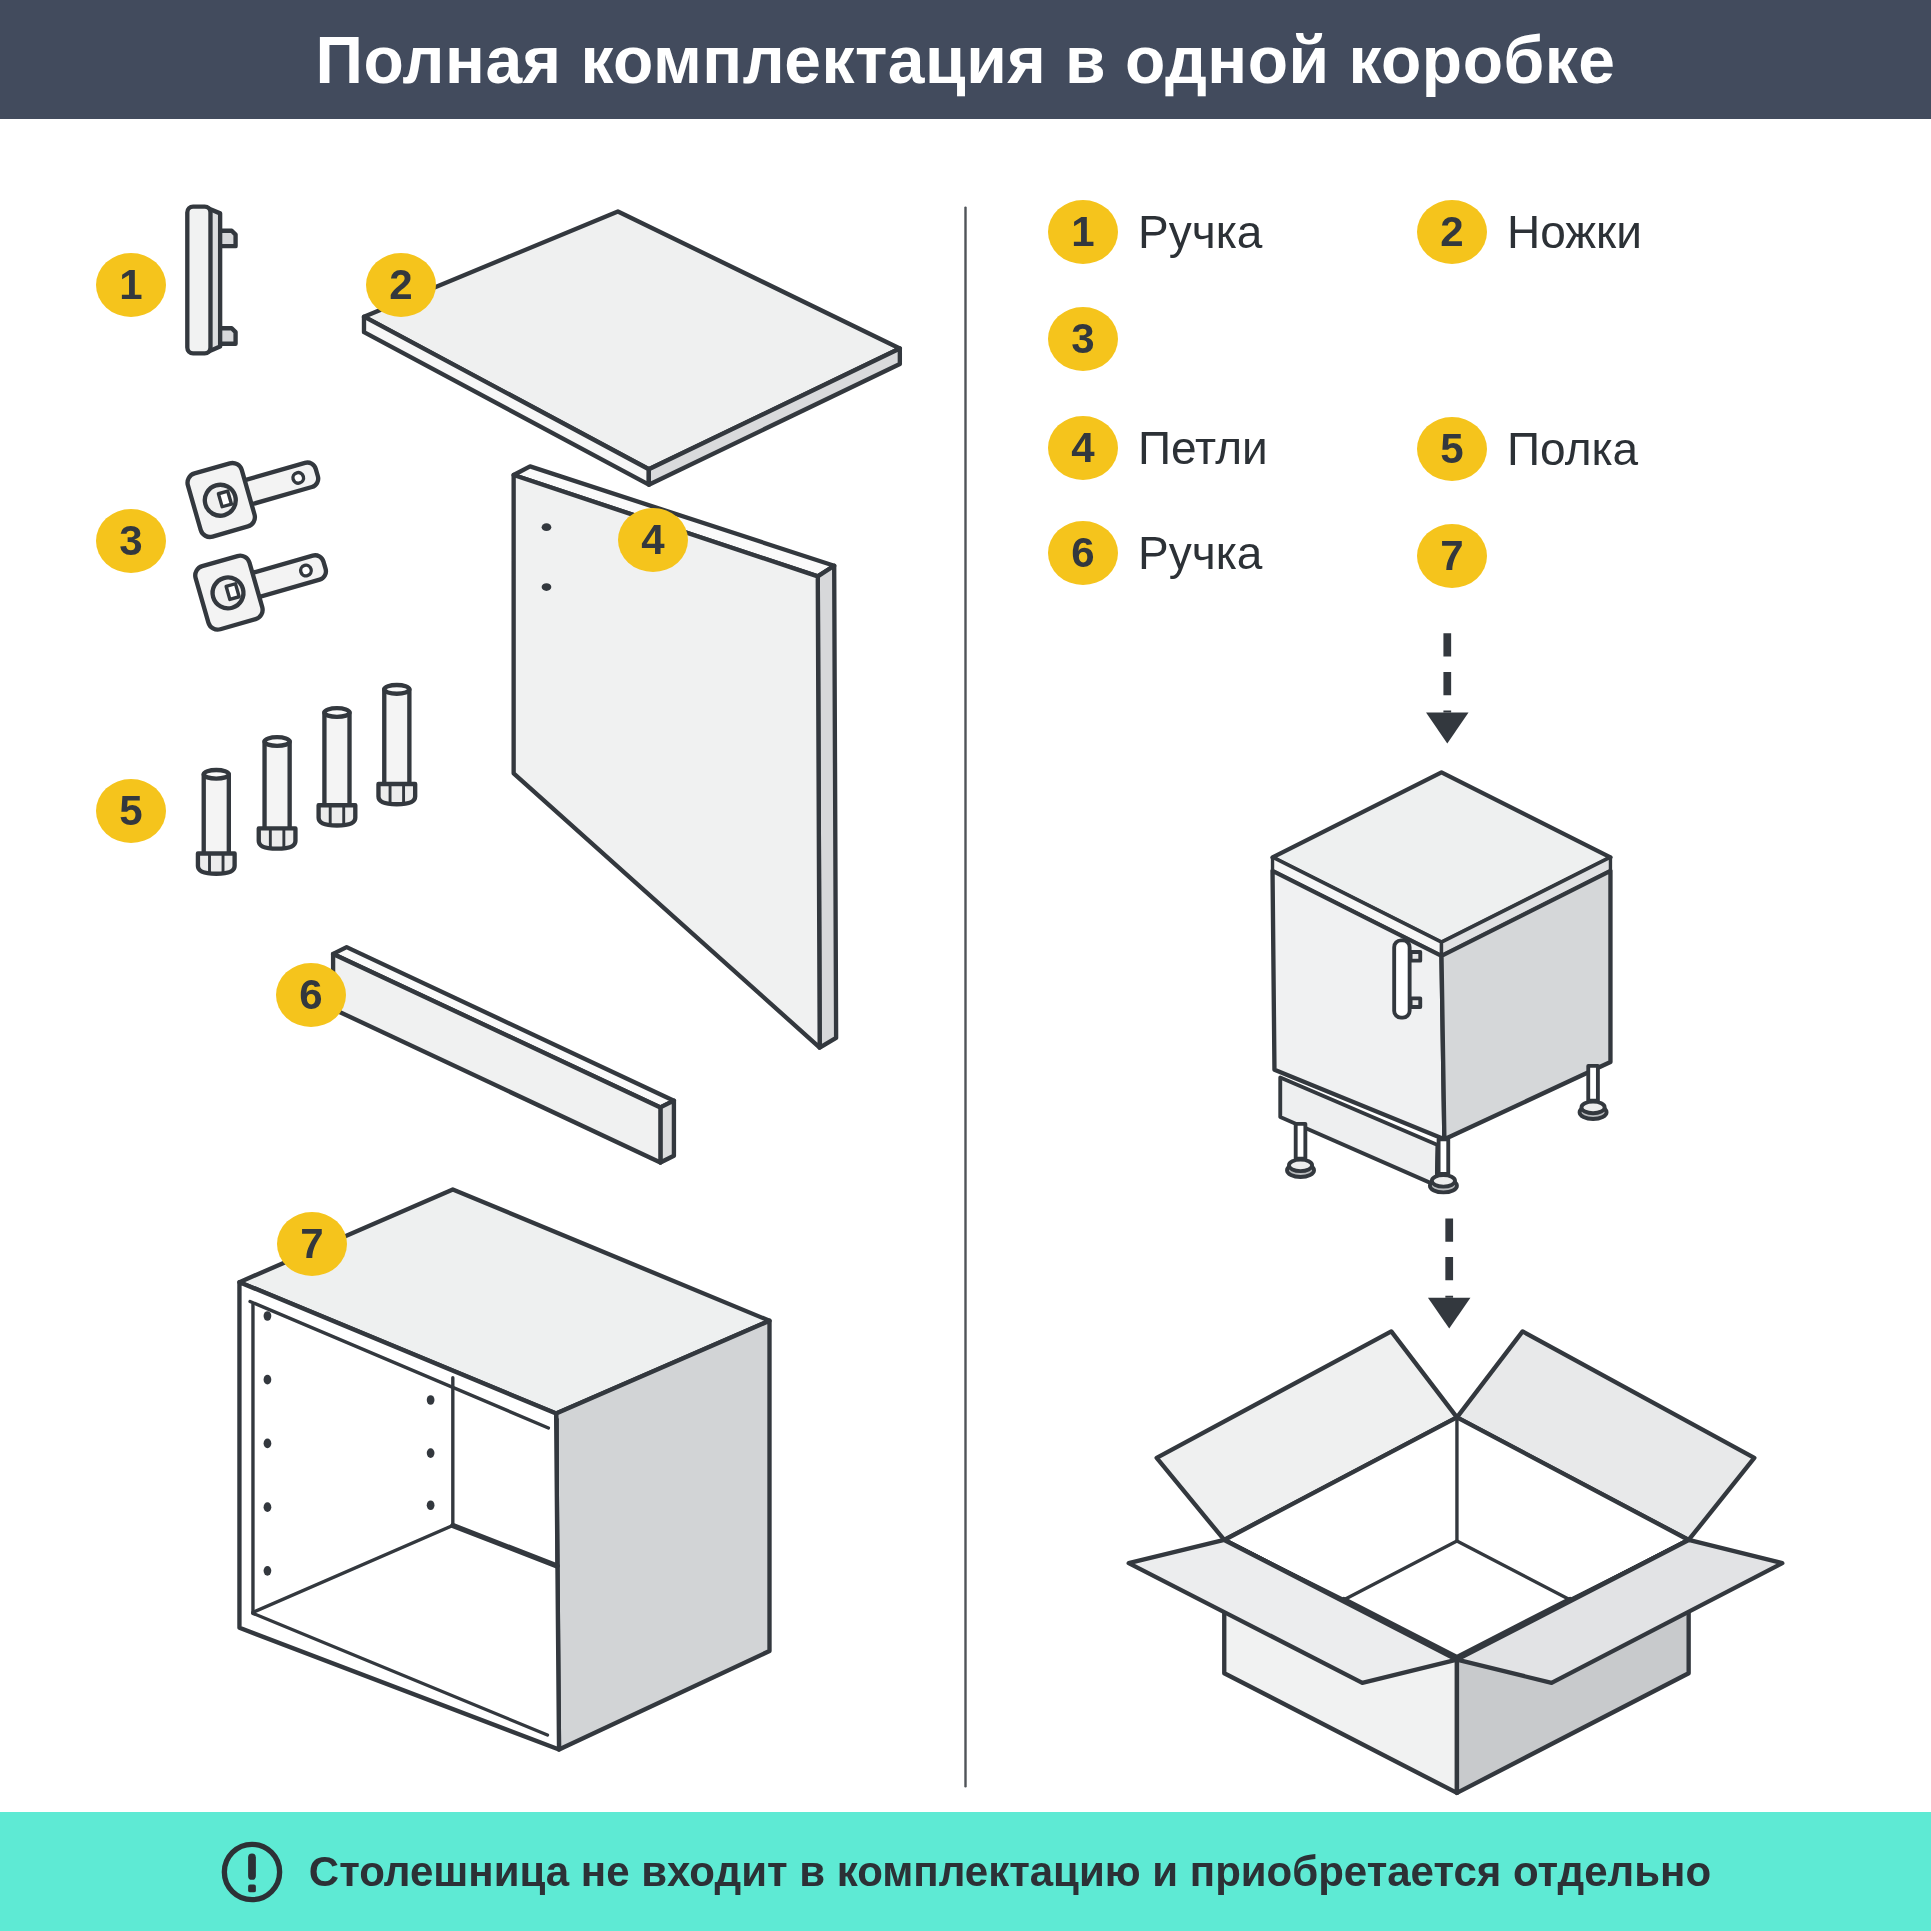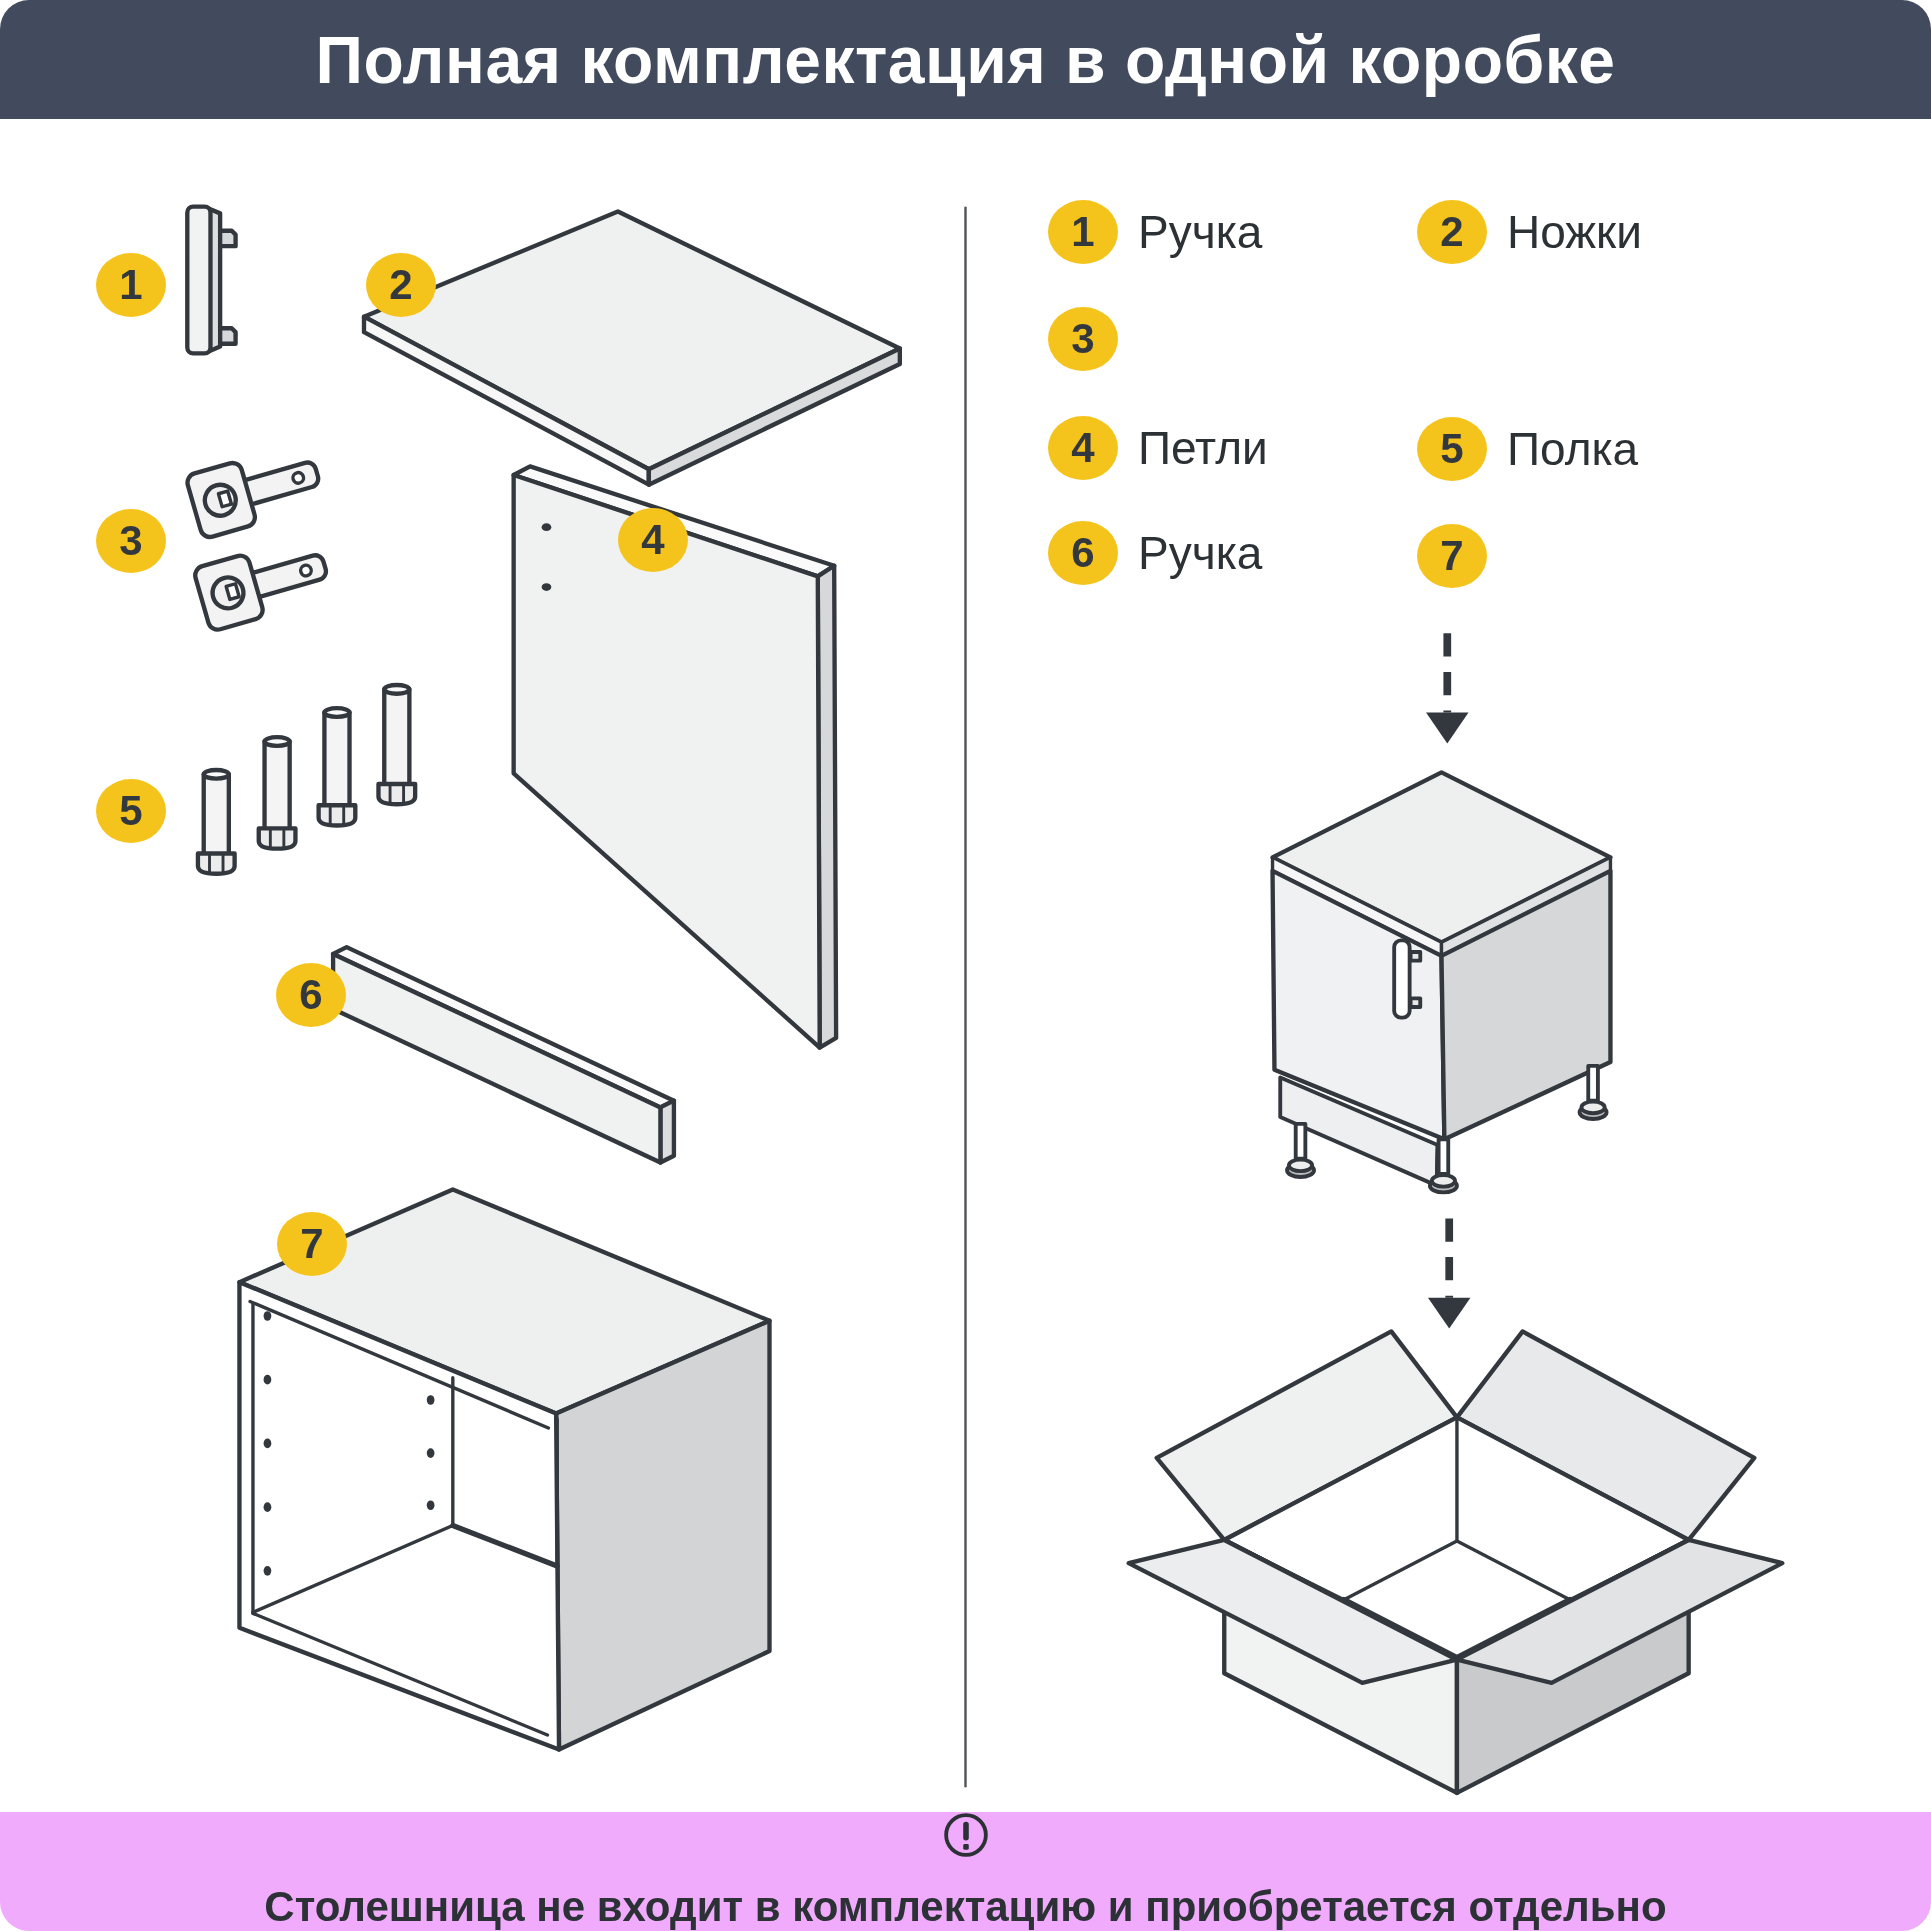--- a/index.html
+++ b/index.html
@@ -2,21 +2,20 @@
 <html><head>
 <meta charset="utf-8">
 <style>
   html,body{margin:0;padding:0;background:#ffffff;}
   #page{
     position:relative;
     width:1931px;height:1931px;
     background:#ffffff;
     font-family:"Liberation Sans", sans-serif;
     overflow:hidden;
-    border-radius:29px;
   }
   
   .header{
     position:absolute;left:0;top:0;width:1931px;height:119px;
     background:#424b5d;
     display:flex;align-items:center;justify-content:center;
   }
   .header h1{
     margin:0;color:#ffffff;font-size:66px;font-weight:700;letter-spacing:0.5px;
   }
@@ -31,22 +30,22 @@
   }
   
   .legend-entry{position:absolute;display:flex;align-items:center;white-space:nowrap;}
   .legend-entry .badge{position:static;flex:0 0 70px;}
   .legend-entry .lbl{
     margin-left:20px;font-size:46px;font-weight:500;color:#2c3136;line-height:64px;
   }
   
   .footer{
     position:absolute;left:0;top:1812px;width:1931px;height:119px;
-    background:#f0abfc;
-    display:flex;align-items:center;justify-content:center;gap:25px;flex-direction:column;
+    background:#5eead4;
+    display:flex;align-items:center;justify-content:center;gap:25px;
   }
   .footer .note{font-size:42px;font-weight:700;color:#2c3136;}
 </style>
 </head>
 <body>
 
 <div id="page">
 
   <div class="header">
     <h1>Полная комплектация в одной коробке</h1>

